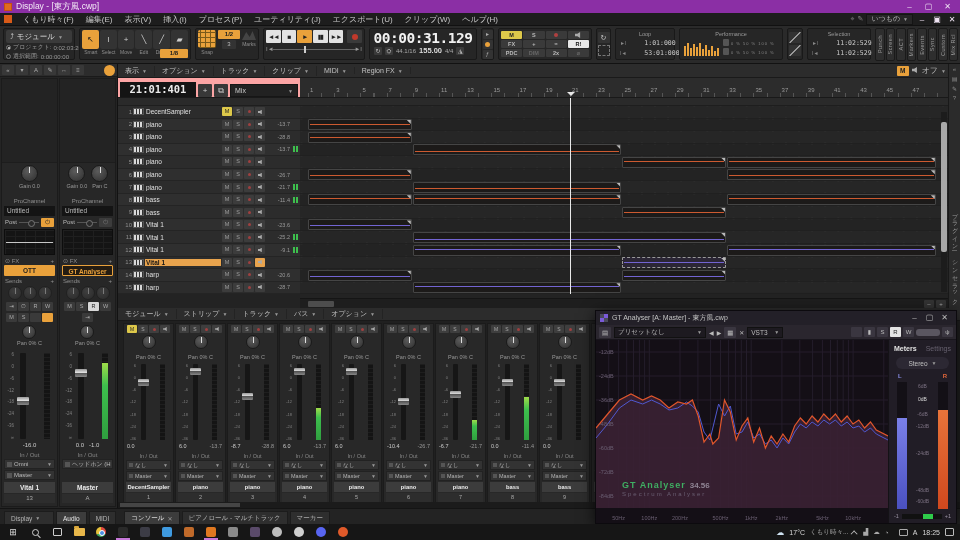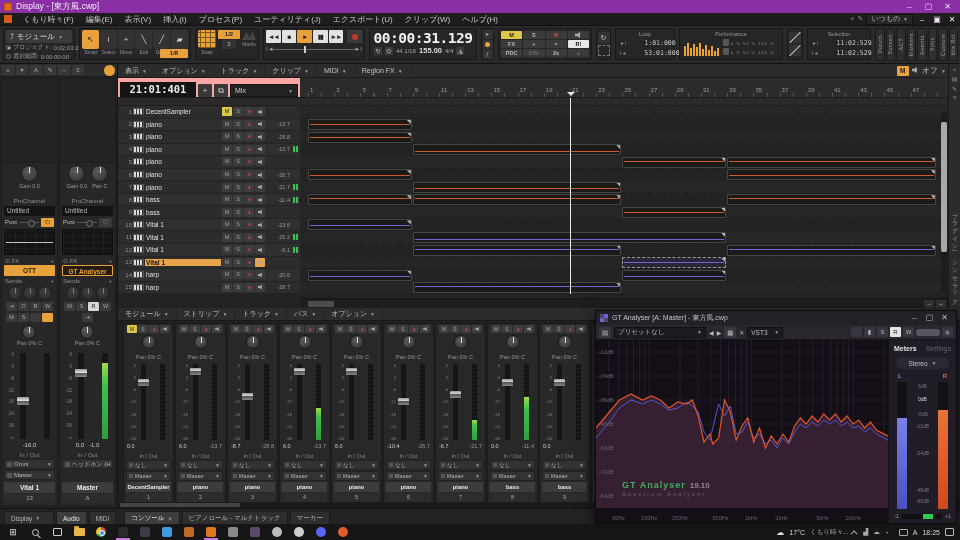--- a/index.html
+++ b/index.html
@@ -1705,21 +1705,21 @@
             <span class="fqlbl" style="left: 22.6084px;">50Hz</span>
             <span class="fqlbl" style="left: 53.286px;">100Hz</span>
             <span class="fqlbl" style="left: 83.9637px;">200Hz</span>
             <span class="fqlbl" style="left: 124.517px;">500Hz</span>
             <span class="fqlbl" style="left: 155.195px;">1kHz</span>
             <span class="fqlbl" style="left: 185.873px;">2kHz</span>
             <span class="fqlbl" style="left: 226.426px;">5kHz</span>
             <span class="fqlbl" style="left: 257.104px;">10kHz</span>
           </div>
         <div class="brand">
-          <div><span class="b1">GT Analyser</span><span class="b2">19.10</span></div>
+          <div><span class="b1">GT Analyser</span><span class="b2">34.56</span></div>
           <div class="b3">Spectrum Analyser</div>
         </div>
       </div>
       <div id="gt-panel">
         <div class="gt-tabs">
           <span class="gt-tab on">Meters</span>
           <span class="gt-tab">Settings</span>
         </div>
         <div class="stereo-dd">
           <span>Stereo</span>

